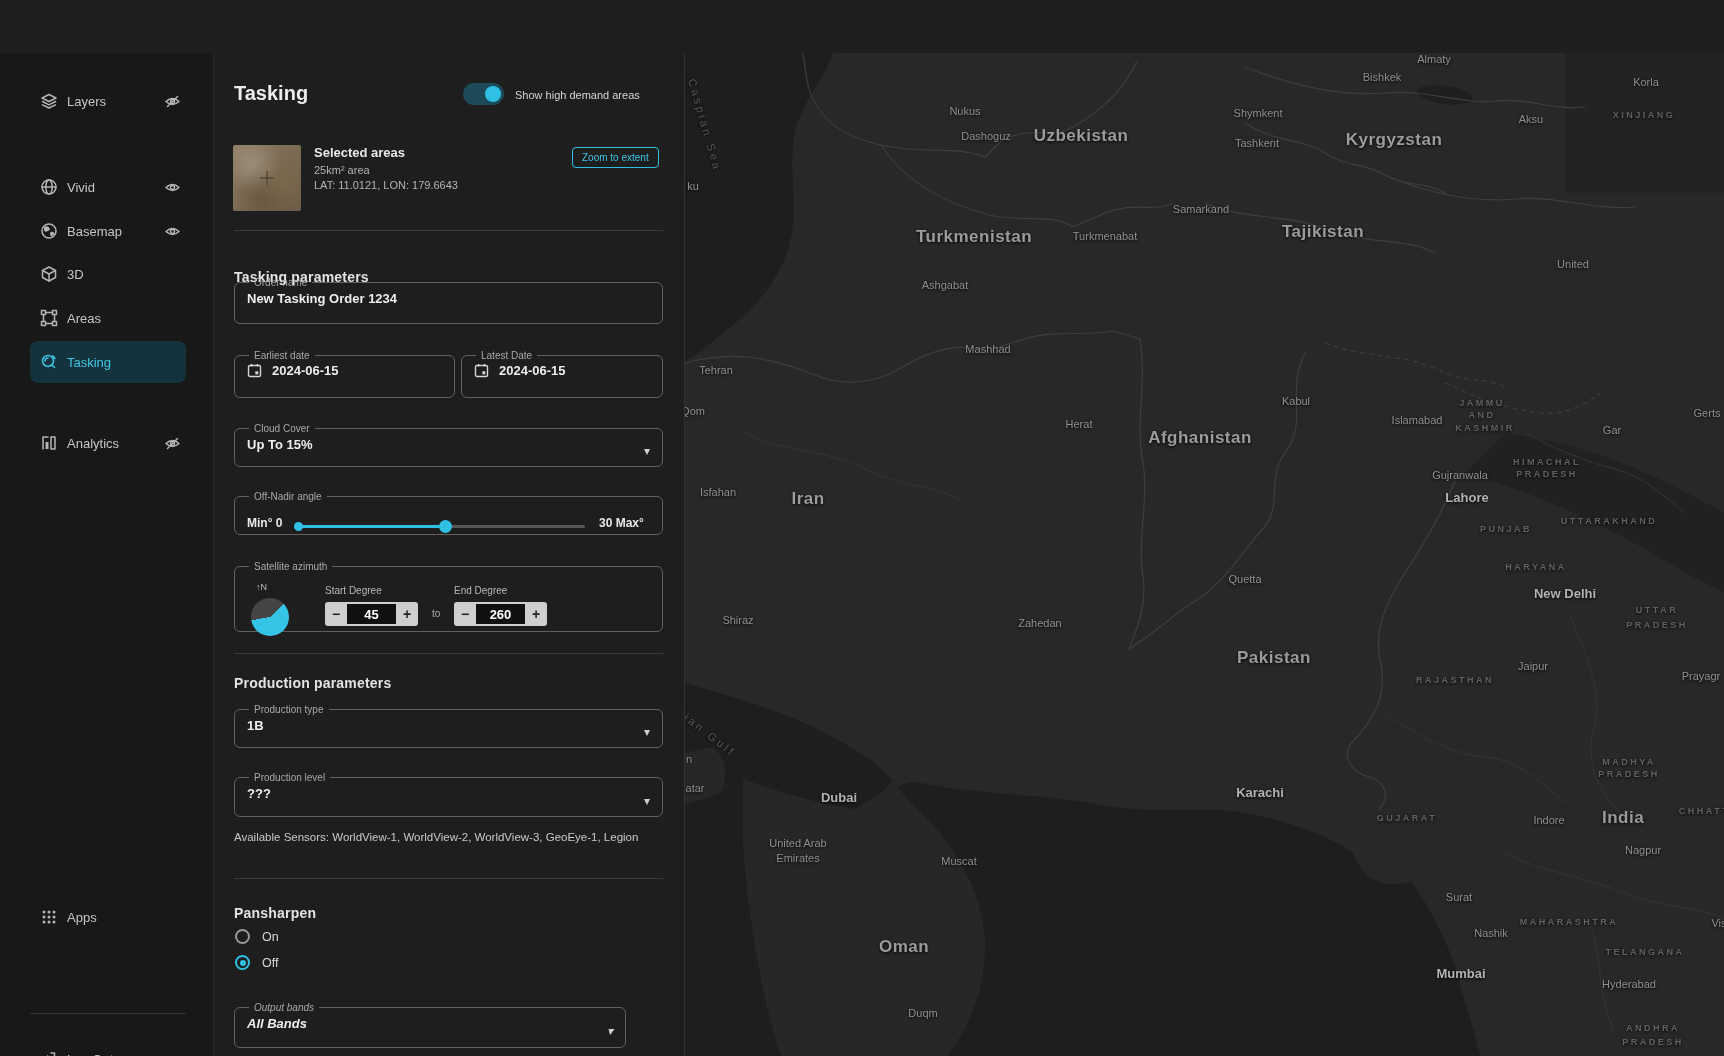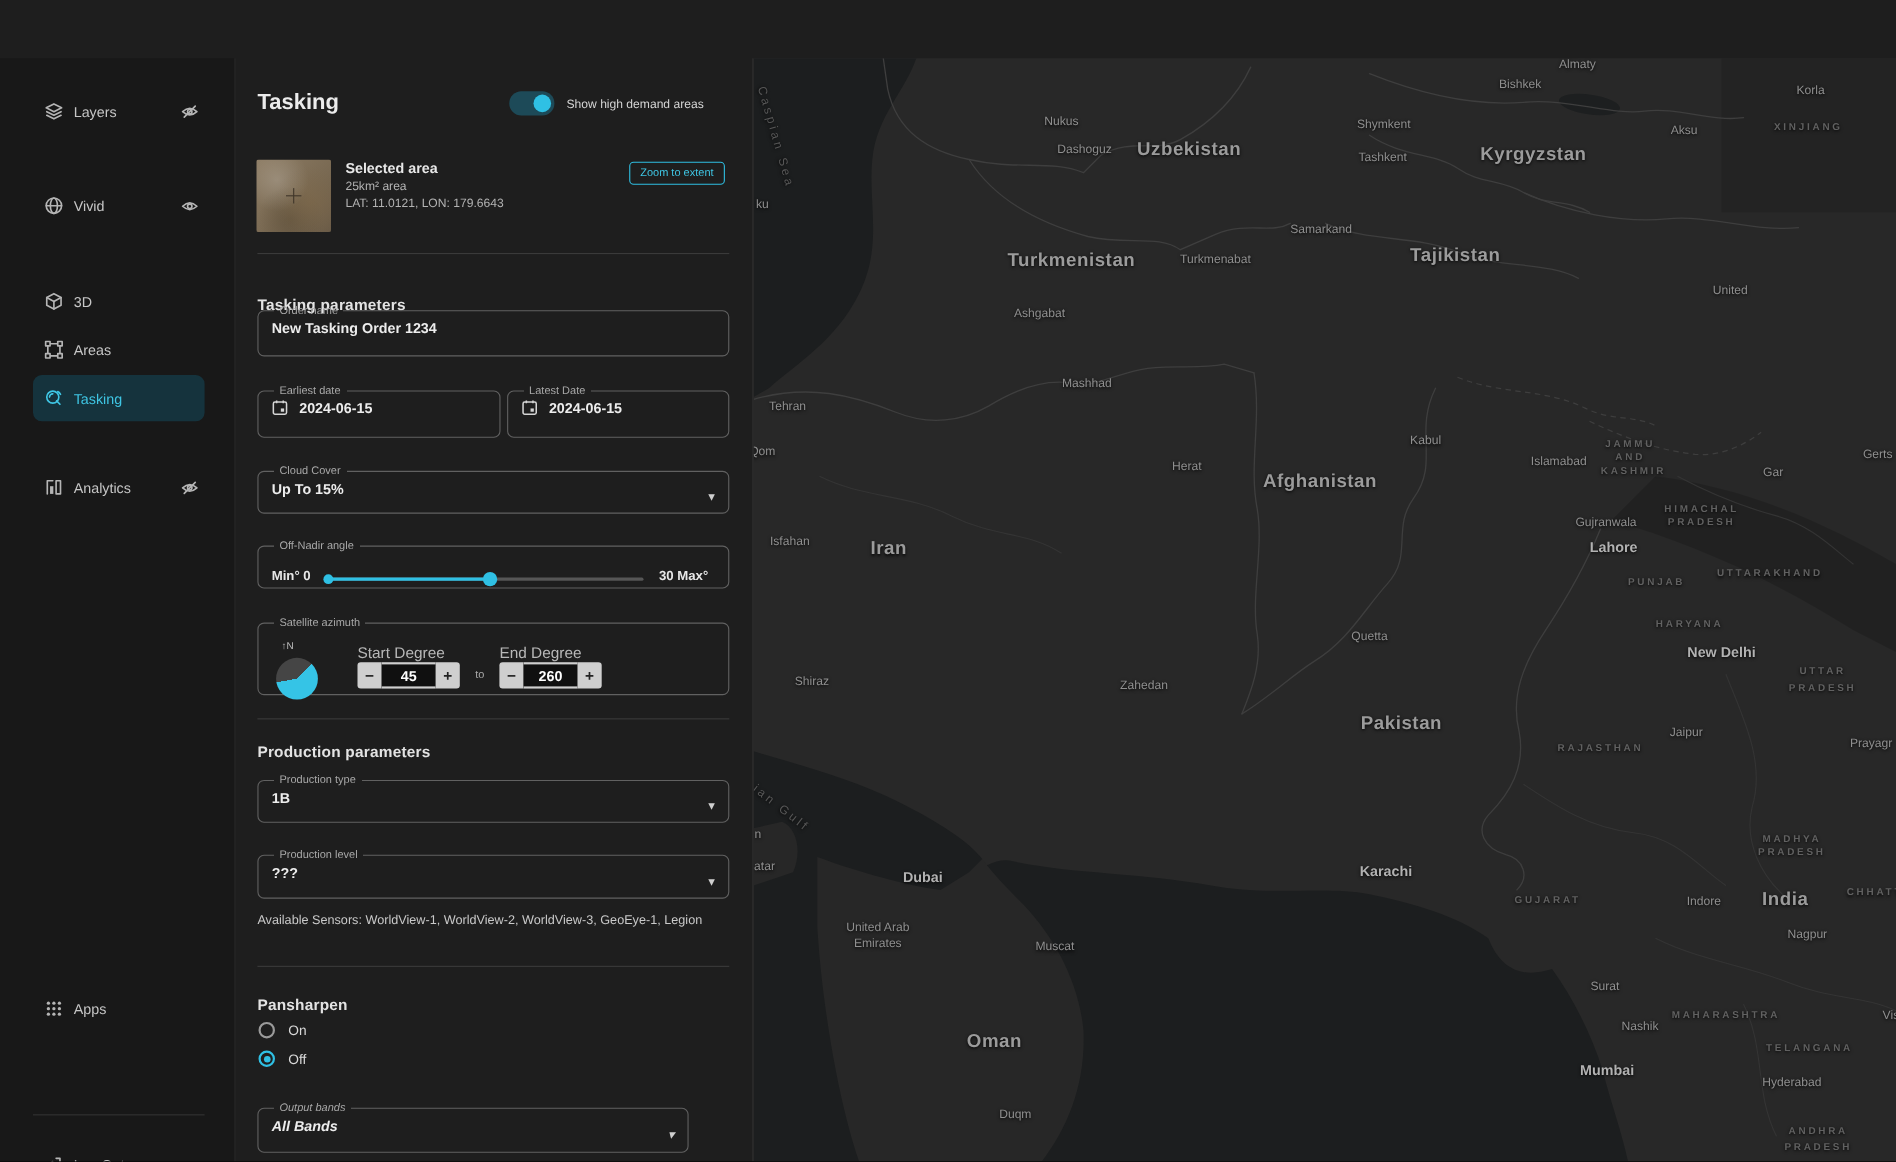--- a/index.html
+++ b/index.html
@@ -62,21 +62,21 @@
   .sl-min,.sl-max { position:absolute; font-size:12px; font-weight:600; color:#e8e8e8; top:14px; }
   .sl-track { position:absolute; left:62px; top:23px; width:288px; height:3px; background:#565656; border-radius:2px; cursor:pointer; }
   .sl-fill { position:absolute; left:0; top:0; height:3px; width:148px; background:#2fc0e4; border-radius:2px; }
   .sl-dot { position:absolute; left:-3px; top:-3px; width:9px; height:9px; border-radius:50%; background:#2fc0e4; }
   .sl-handle { position:absolute; left:142px; top:-5px; width:13px; height:13px; border-radius:50%; background:#2fc0e4; cursor:grab; }
 
   
   .compass { position:absolute; left:16px; top:26px; width:38px; height:38px; border-radius:50%;
     background:conic-gradient(from 45deg, #35c4e6 0 215deg, #454545 215deg 360deg); }
   .north { position:absolute; left:21px; top:10px; font-size:9px; color:#bdbdbd; }
-  .deg-lbl { position:absolute; top:13px; font-size:14px; color:#b8b8b8; }
+  .deg-lbl { position:absolute; top:13px; font-size:10px; color:#b8b8b8; }
   .stepper { position:absolute; top:30px; display:flex; height:24px; }
   .st-btn { width:22px; height:24px; background:#cfcfcf; border:none; color:#222; font-size:14px; font-weight:700; cursor:pointer; font-family:inherit; line-height:1; }
   .st-btn.l { border-radius:3px 0 0 3px; }
   .st-btn.r { border-radius:0 3px 3px 0; }
   .st-val { width:49px; background:#101010; border-top:2px solid #cfcfcf; border-bottom:2px solid #cfcfcf; color:#fff; font-size:13px; font-weight:600; display:flex; align-items:center; justify-content:center; }
   .to-lbl { position:absolute; top:36px; font-size:10px; color:#aaa; }
 
   .sensors { font-size:11.5px; color:#c9c9c9; line-height:15px; }
 
   
@@ -249,20 +249,36 @@
       </span>
       <span class="lbl">Vivid</span>
       <span class="eye">
         <svg class="ic" width="17" height="17" viewBox="0 0 17 17">
             <path d="M2 8.5 Q8.5 2.5 15 8.5 Q8.5 14.5 2 8.5 Z"></path>
             <circle cx="8.5" cy="8.5" r="2"></circle>
           </svg>
       </span>
     </div>
 
+    <div class="side-item" style="top:160px;">
+      <span class="icn">
+        <svg width="18" height="18" viewBox="0 0 18 18">
+            <circle cx="9" cy="9" r="7" stroke="#b5b5b5" stroke-width="1.5" fill="none"></circle>
+            <path d="M4 5 Q7 3.5 9 5.5 Q11 7.5 8 9 Q5 10.5 4 8.5 Z" fill="#b5b5b5"></path>
+            <path d="M10.5 10 Q13.5 9 14.5 11.5 Q13 14.5 10.5 14 Q9.5 12 10.5 10 Z" fill="#b5b5b5"></path>
+          </svg>
+      </span>
+      <span class="lbl">Basemap</span>
+      <span class="eye">
+        <svg class="ic" width="17" height="17" viewBox="0 0 17 17">
+            <path d="M2 8.5 Q8.5 2.5 15 8.5 Q8.5 14.5 2 8.5 Z"></path>
+            <circle cx="8.5" cy="8.5" r="2"></circle>
+          </svg>
+      </span>
+    </div>
 
     <div class="side-item" style="top:203px;">
       <span class="icn">
         <svg class="ic" width="18" height="18" viewBox="0 0 18 18">
             <path d="M9 2 L15.5 5.5 L15.5 12.5 L9 16 L2.5 12.5 L2.5 5.5 Z"></path>
             <path d="M2.5 5.5 L9 9 L15.5 5.5"></path>
             <line x1="9" y1="9" x2="9" y2="16"></line>
           </svg>
       </span>
       <span class="lbl">3D</span>
@@ -349,21 +365,21 @@
     <div class="abs panel-title" style="left:20px; top:29px;">Tasking</div>
     <div class="toggle" style="left:249px; top:30px;">
         <div class="knob"></div>
       </div>
     <div class="abs toggle-lbl" style="left:301px; top:36px;">Show high demand areas</div>
 
     <div class="thumb" style="left:19px; top:92px;">
       <div class="cross-v"></div>
         <div class="cross-h"></div>
     </div>
-    <div class="abs card-title" style="left:100px; top:92px;">Selected area</div>
+    <div class="abs card-title" style="left:100px; top:92px;">Selected areas</div>
     <div class="abs card-sub" style="left:100px; top:111px;">25km² area</div>
     <div class="abs card-sub" style="left:100px; top:126px;">LAT: 11.0121, LON: 179.6643</div>
     <button class="zoom-btn" style="left:358px; top:94px;">Zoom to extent</button>
 
     <div class="divider" style="left:20px; top:177px; width:429px;"></div>
 
     <div class="abs sec-head" style="left:20px; top:216px;">Tasking parameters</div>
 
     <fieldset class="fs" style="left:20px; top:224px; width:429px; height:47px;">
       <legend>Order name</legend>

